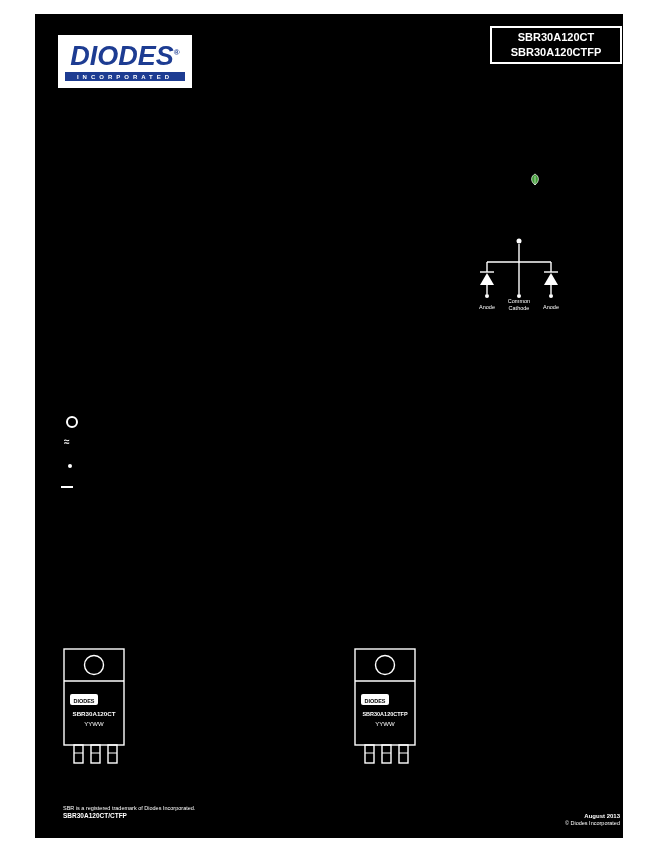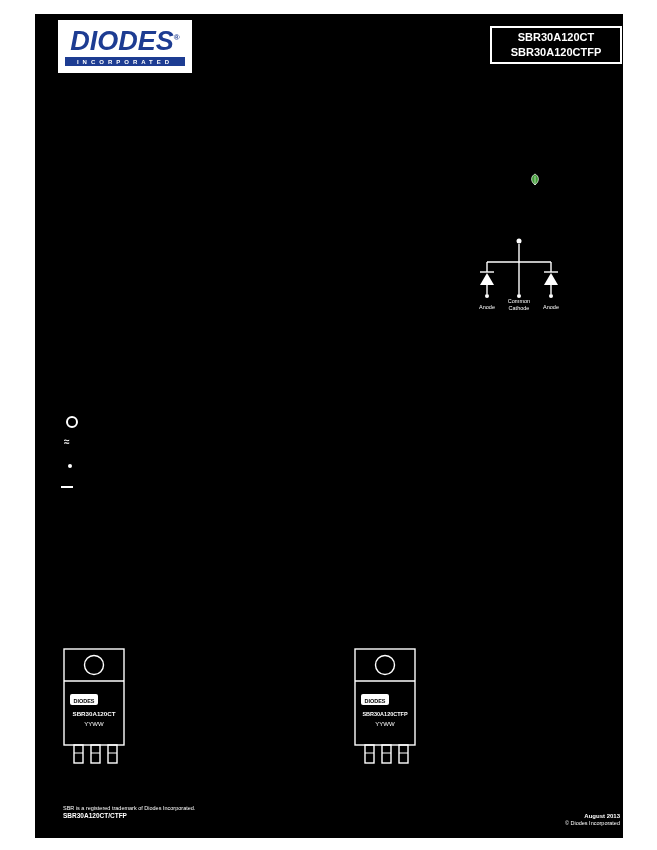--- a/index.html
+++ b/index.html
@@ -2,21 +2,21 @@
 <html><head>
 <meta charset="utf-8">
 <style>
   html,body{margin:0;padding:0;background:#e8e8e8;}
   .page{position:relative;width:657px;height:850px;background:#ffffff;overflow:hidden;
         font-family:"Liberation Sans",sans-serif;}
   .sheet{position:absolute;left:35px;top:14px;width:588px;height:824px;background:#000000;}
   .abs{position:absolute;}
 
   
-  .logo{left:23px;top:6px;width:134px;height:53px;background:#ffffff;
+  .logo{left:23px;top:21px;width:134px;height:53px;background:#ffffff;
         display:flex;flex-direction:column;align-items:center;justify-content:center;}
   .logo-word{color:#1d3c92;font-weight:bold;font-size:27px;line-height:1;letter-spacing:0px;
              font-style:italic;}
   .logo-word sup{font-size:8px;font-style:normal;}
   .logo-bar{margin-top:2px;background:#1d3c92;color:#ffffff;font-size:6px;font-weight:bold;
             letter-spacing:4px;padding:2px 0 1px;width:120px;text-align:center;}
 
   
   .pn-box{left:455px;top:12px;width:128px;height:34px;border:2px solid #ffffff;background:#000;
           color:#ffffff;display:flex;flex-direction:column;align-items:center;justify-content:center;

